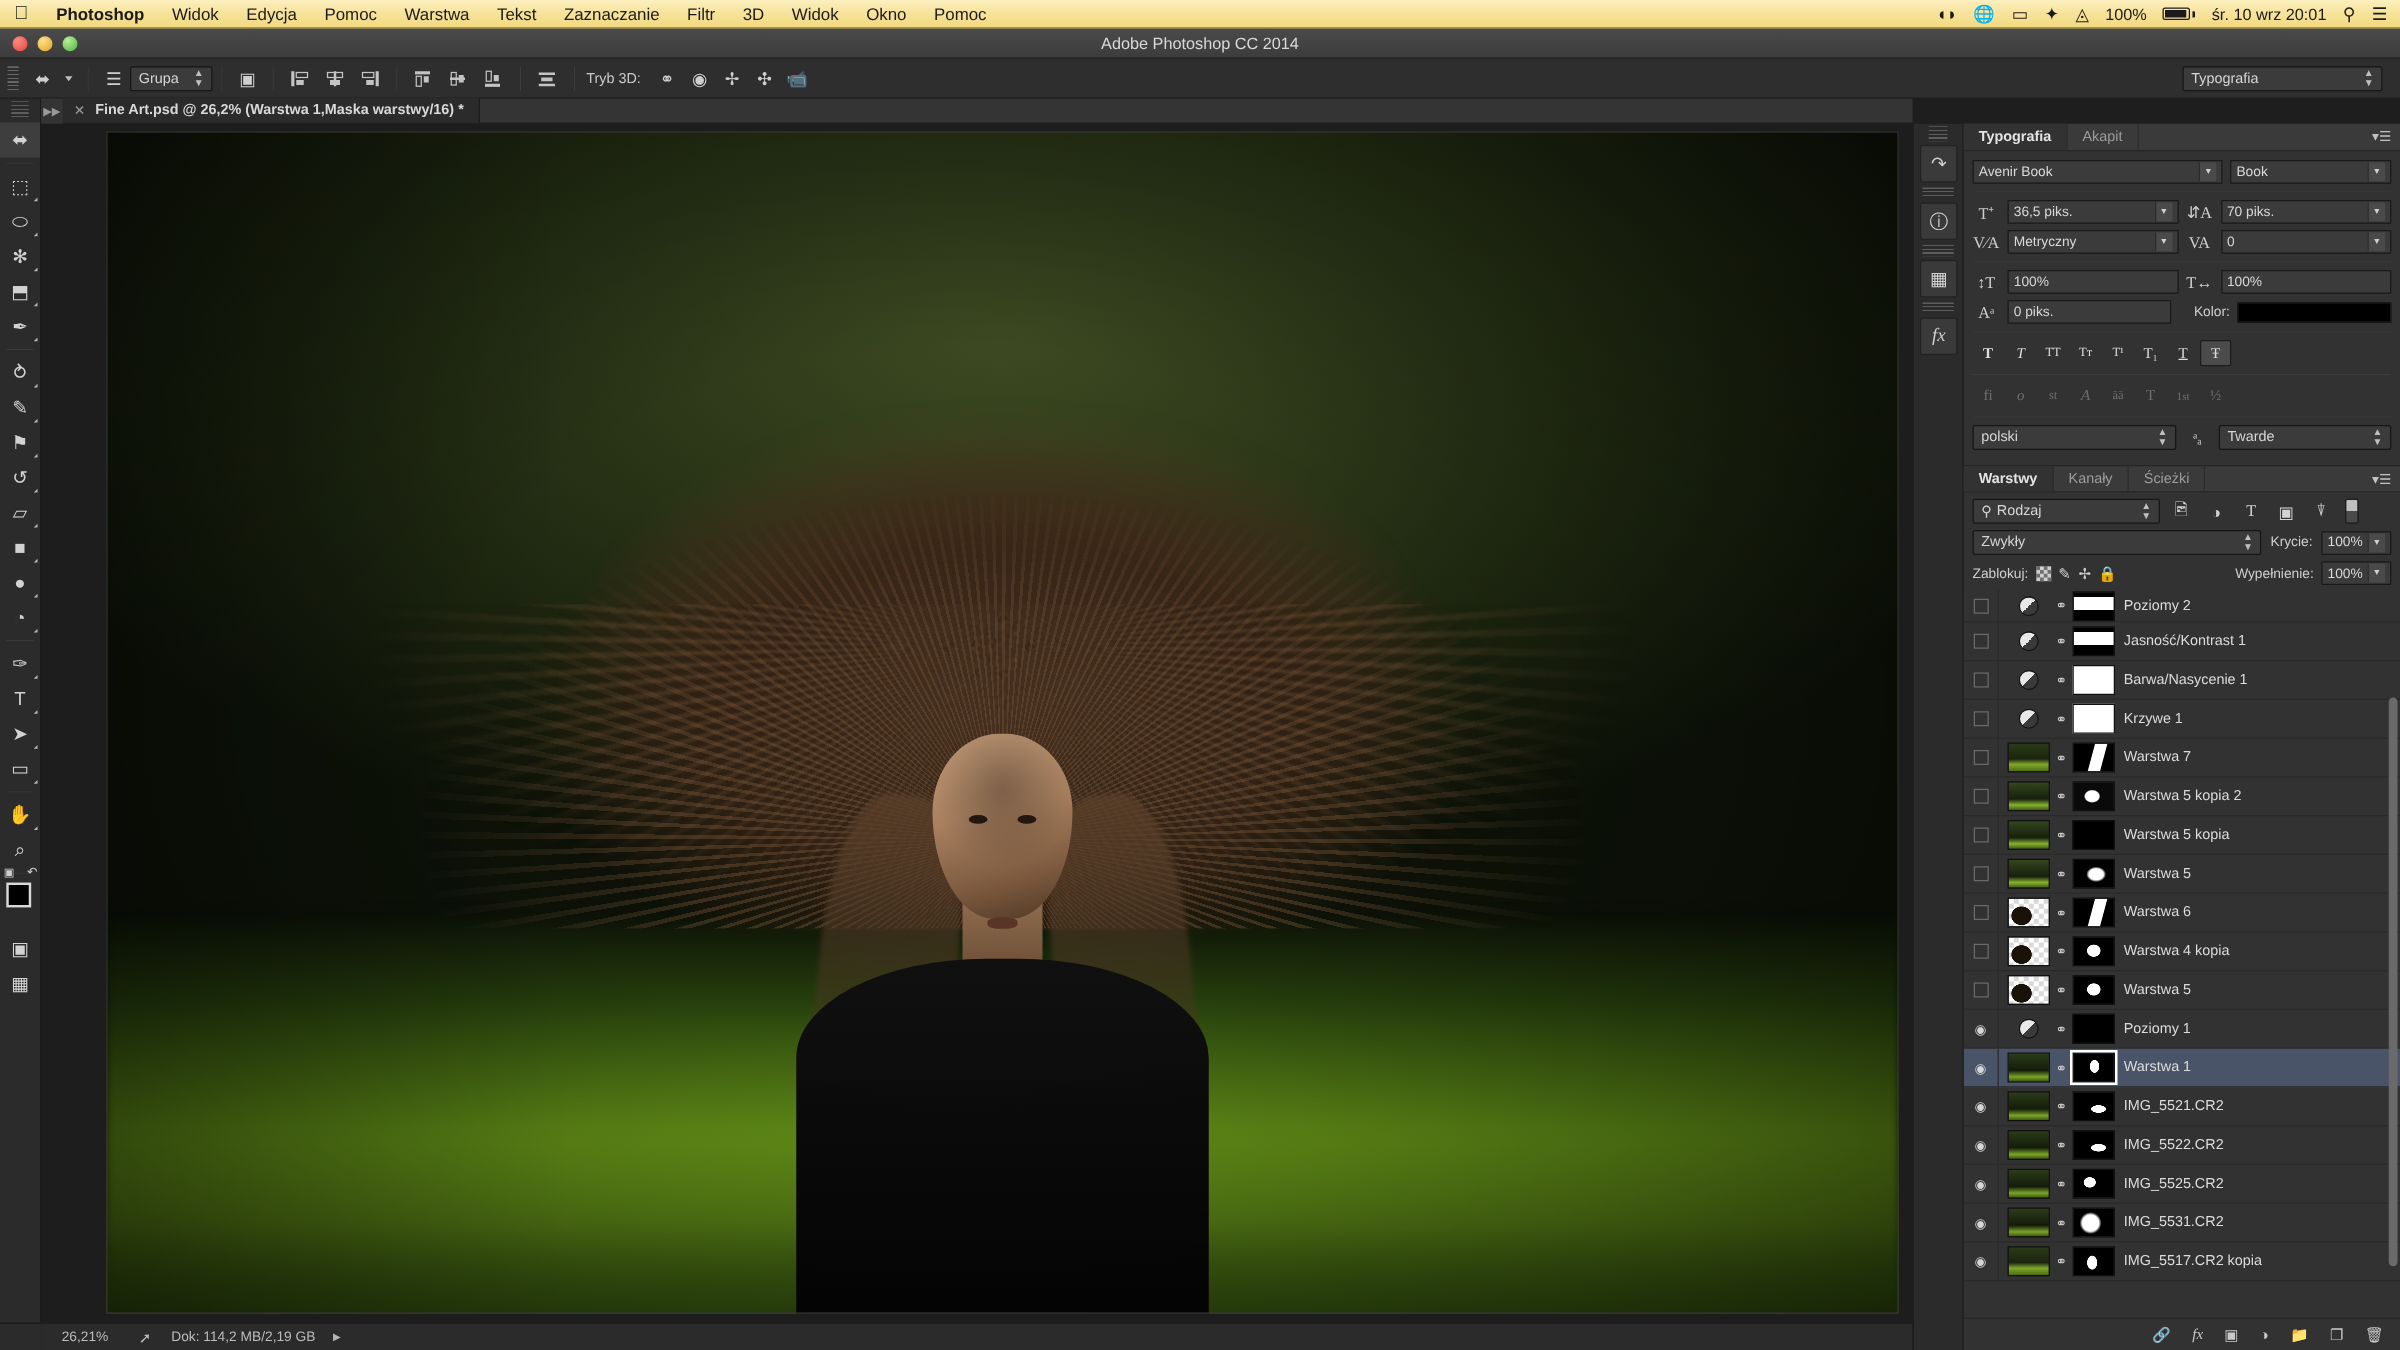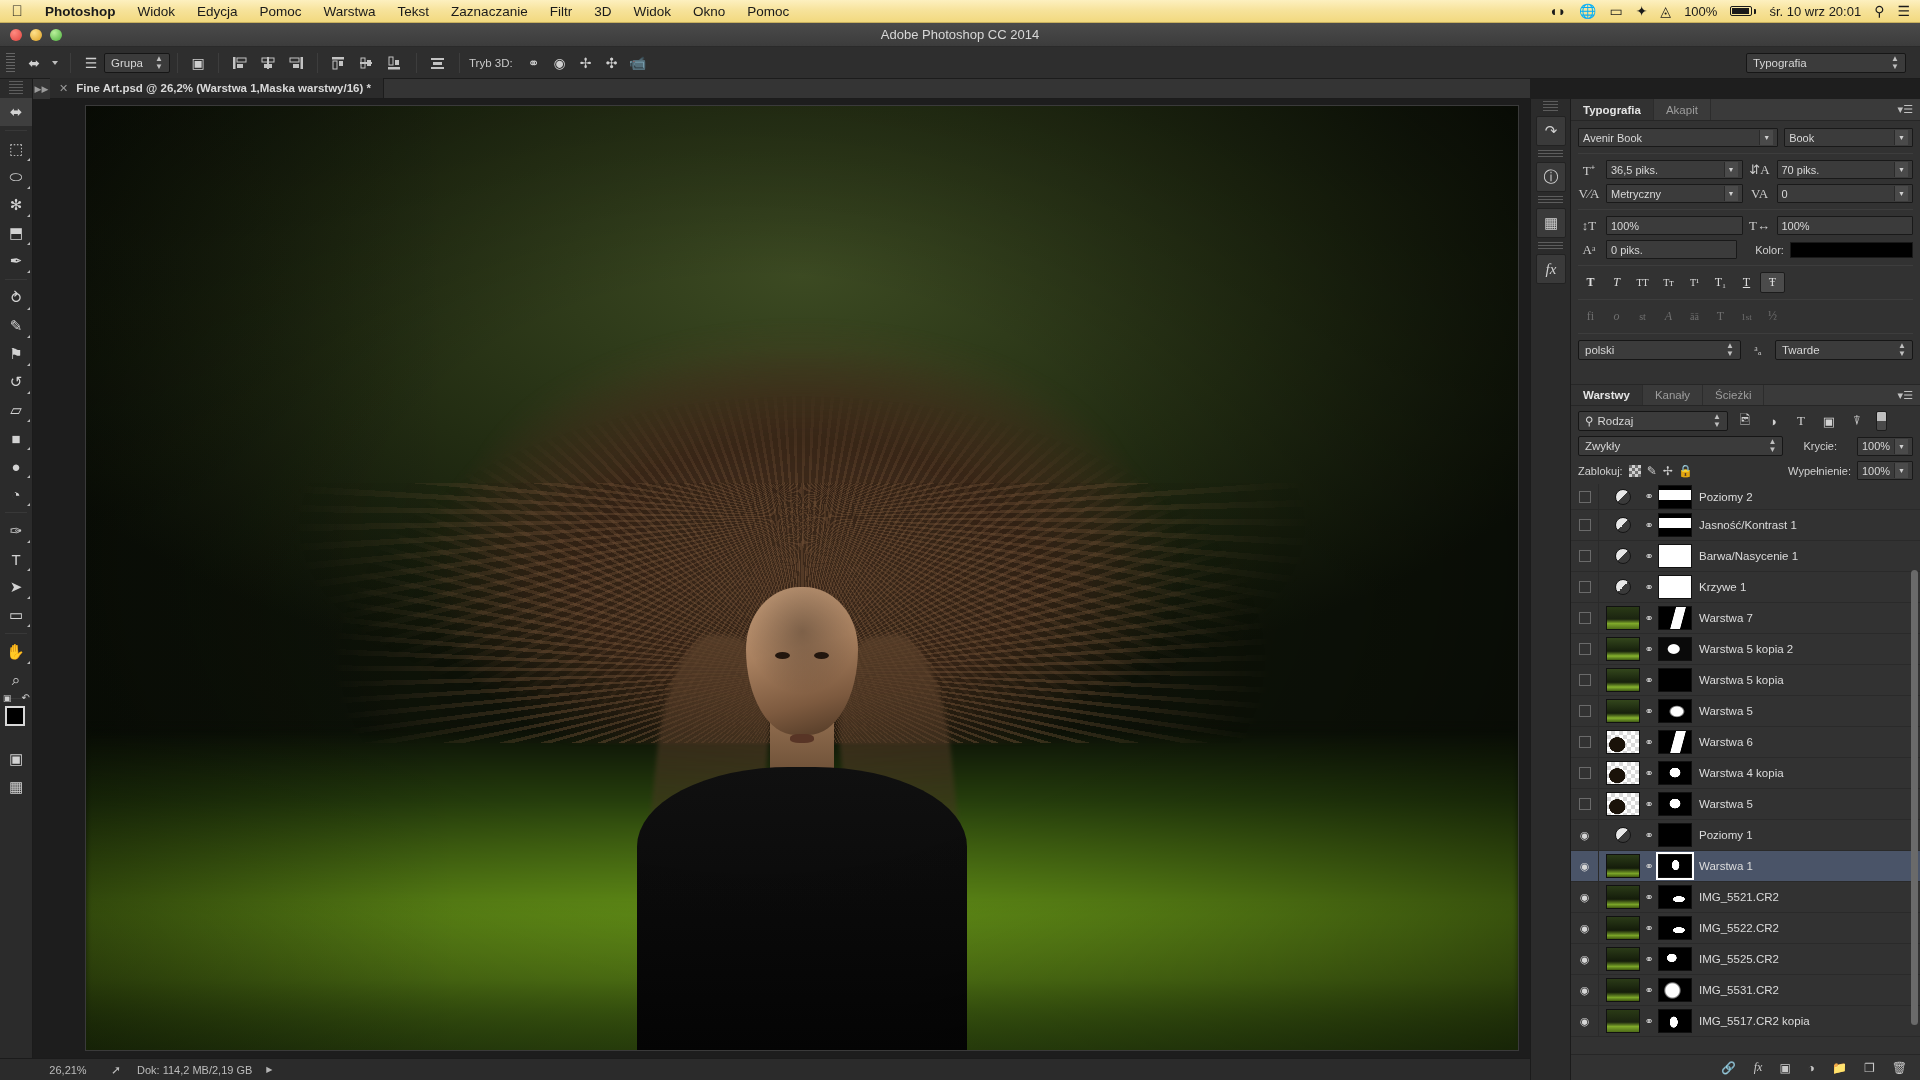--- a/index.html
+++ b/index.html
@@ -178,21 +178,21 @@
   .colorchip { flex:1; height:16px; background:#000; border:1px solid #191919; }
 
   .layerpanel { flex:1; display:flex; flex-direction:column; min-height:0; }
   .lp-ctl { padding:5px 7px 4px 7px; }
   .filtrow { display:flex; align-items:center; gap:6px; }
   .filtsel { flex:0 0 150px; }
   .filt-ic { width:22px; height:20px; display:flex; align-items:center; justify-content:center;
     color:#d2d2d2; font-size:13px; }
   .toggle-sw { width:11px; height:20px; background:linear-gradient(to bottom,#bfbfbf 50%,#4a4a4a 50%);
     border:1px solid #1d1d1d; border-radius:2px; margin-left:2px; }
-  .blendrow { display:flex; align-items:center; gap:20px; margin-top:5px; font-size:11px; color:#cfcfcf;}
+  .blendrow { display:flex; align-items:center; gap:7px; margin-top:5px; font-size:11px; color:#cfcfcf;}
   .lockrow { display:flex; align-items:center; gap:6px; margin-top:5px; font-size:11px; color:#cfcfcf;}
   .checkic { width:12px;height:12px;
     background:conic-gradient(#cfcfcf 0 25%, #6f6f6f 0 50%, #cfcfcf 0 75%, #6f6f6f 0);
     background-size:6px 6px; }
 
   .layerlist { flex:1; overflow:hidden; position:relative; background:#323232; }
   .lrow { height:31px; display:flex; align-items:center; border-bottom:1px solid #2a2a2a; position:relative; }
   .lrow.selected { background:#4a5468; }
   .eyecell { width:28px; display:flex; align-items:center; justify-content:center; color:#d6d6d6; font-size:11px;
     border-right:1px solid #2a2a2a; height:100%; }
@@ -517,21 +517,21 @@
       <div class="styleb dim">fi</div>
       <div class="styleb dim" style="font-style:italic">o</div>
       <div class="styleb dim" style="font-size:10px">st</div>
       <div class="styleb dim" style="font-style:italic">A</div>
       <div class="styleb dim" style="font-size:10px">āā</div>
       <div class="styleb dim">T</div>
       <div class="styleb dim" style="font-size:9px">1st</div>
       <div class="styleb dim">½</div>
     </div>
     <div class="hr"></div>
-    <div class="row" style="margin-bottom:12px">
+    <div class="row" style="margin-bottom:0">
       <div class="sel" style="flex:1.2">
         <span>polski</span>
         <span class="arrows">▲<br>▼</span>
       </div>
       <span class="lbl-ic">ᵃₐ</span>
       <div class="sel" style="flex:1">
         <span>Twarde</span>
         <span class="arrows">▲<br>▼</span>
       </div>
     </div>

